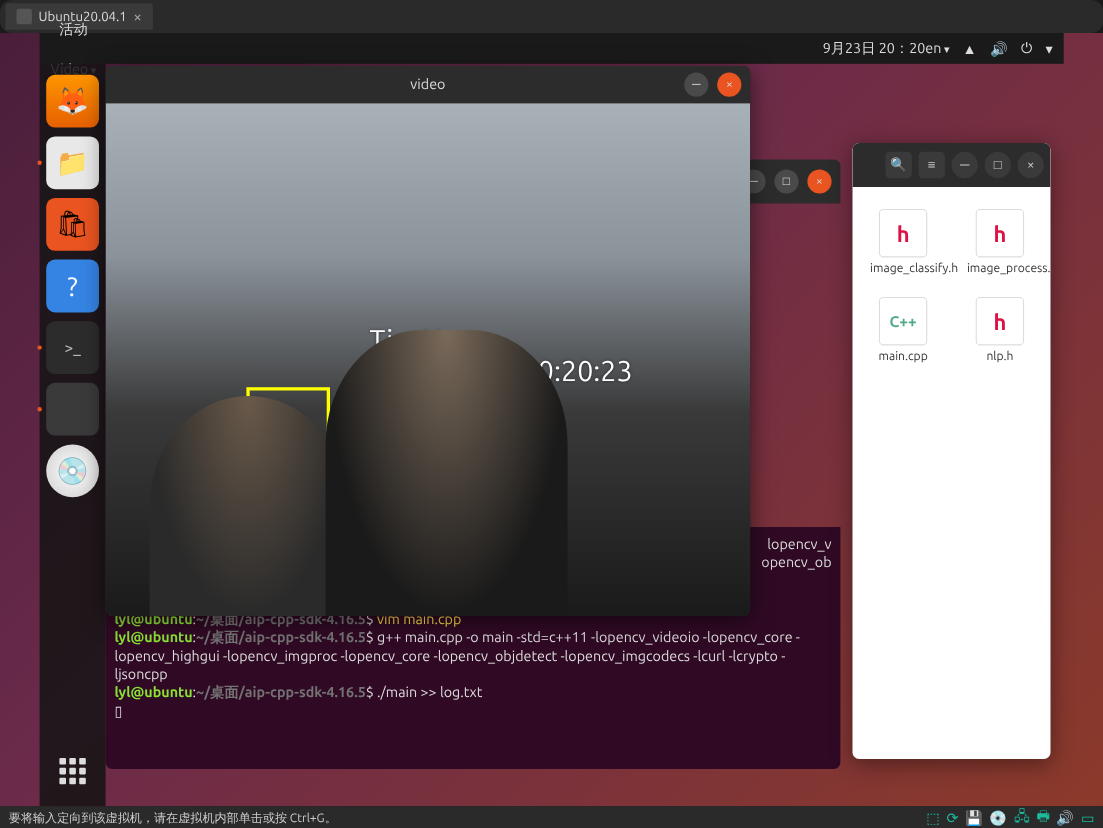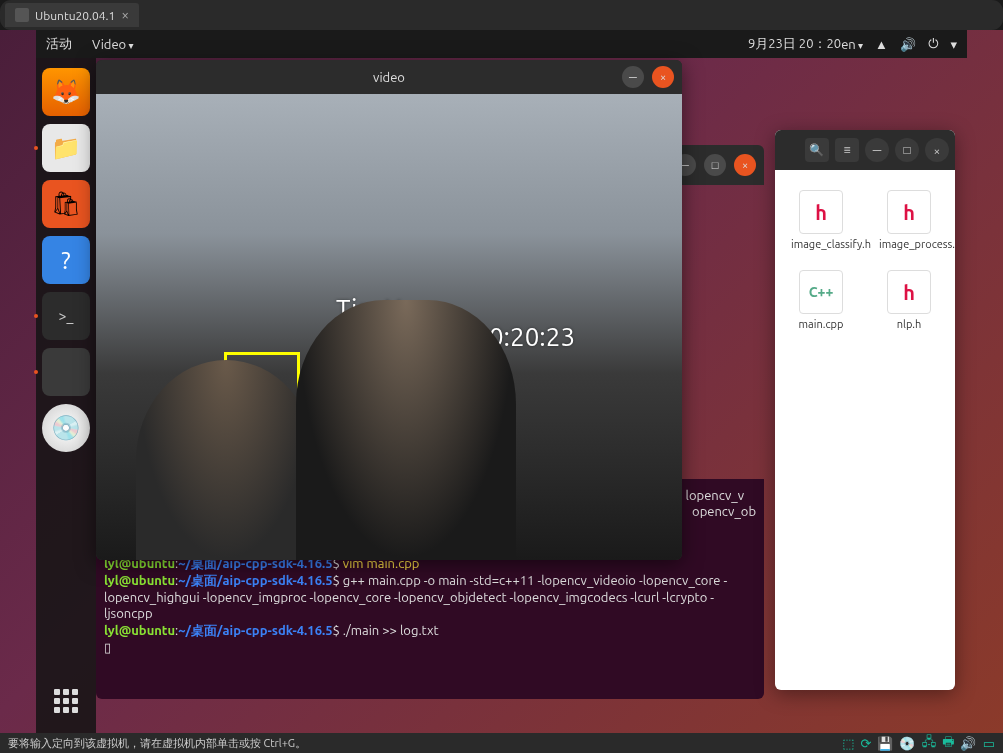--- a/index.html
+++ b/index.html
@@ -9,21 +9,21 @@
 .vm-tabbar { height: 30px; background: #2a2a2a; display: flex; align-items: center; padding-left: 5px; border-radius: 11px; }
 .vm-tab { background: #3a3a3a; color: #ddd; padding: 4px 10px; font-size: 12px; display: flex; align-items: center; gap: 6px; border-radius: 3px 3px 0 0; }
 .vm-tab-icon { width: 14px; height: 14px; background: #555; border-radius: 2px; }
 .vm-tab-close { color: #aaa; font-size: 14px; cursor: pointer; }
 
 
 .vm-area { position: absolute; top: 30px; left: 0; right: 0; bottom: 20px; background: linear-gradient(135deg, #4a1e3a 0%, #6b2a4a 40%, #8b3a2a 100%); }
 
 
 .top-bar { position: absolute; top: 0; left: 36px; right: 36px; height: 28px; background: #1a1a1a; color: #ddd; display: flex; align-items: center; padding: 0 10px; font-size: 13px; }
-.top-bar-left { display: flex; gap: 20px; align-items: center; }
+.top-bar-left { display: flex; gap: 20px; align-items: center; flex-direction: column; }
 .top-bar-center { flex: 1; text-align: right; }
 .top-bar-right { display: flex; gap: 12px; align-items: center; }
 .menu-dropdown::after { content: " ▾"; font-size: 10px; }
 .tray-icon { font-size: 13px; }
 
 
 .dock { position: absolute; top: 28px; left: 36px; width: 60px; bottom: 0; background: rgba(20,20,20,0.85); display: flex; flex-direction: column; align-items: center; padding-top: 10px; gap: 8px; }
 .dock-item { width: 48px; height: 48px; border-radius: 8px; display: flex; align-items: center; justify-content: center; font-size: 24px; cursor: pointer; position: relative; }
 .dock-item.active::before { content: ""; position: absolute; left: -8px; width: 4px; height: 4px; background: #e95420; border-radius: 50%; }
 .firefox { background: linear-gradient(#ff9500, #e66000); }
@@ -36,21 +36,21 @@
 .apps-grid { margin-top: auto; margin-bottom: 20px; display: grid; grid-template-columns: repeat(3, 6px); grid-template-rows: repeat(3, 6px); gap: 3px; }
 .apps-grid span { background: #ddd; border-radius: 1px; }
 
 
 .terminal-window { position: absolute; top: 449px; left: 96px; width: 668px; height: 220px; background: #300a24; border-radius: 0 0 6px 6px; padding: 8px; font-family: "Ubuntu Mono", monospace; font-size: 13px; line-height: 1.3; color: #ddd; overflow: hidden; }
 .terminal-window-header { position: absolute; top: 115px; left: 664px; width: 100px; height: 40px; background: #2c2c2c; border-radius: 6px 6px 0 0; display: flex; justify-content: flex-end; align-items: center; padding: 0 8px; gap: 8px; }
 .win-btn { width: 22px; height: 22px; border-radius: 50%; background: #4a4a4a; color: #ddd; display: flex; align-items: center; justify-content: center; font-size: 11px; cursor: pointer; }
 .win-btn.close { background: #e95420; }
 .term-line { white-space: pre-wrap; }
 .prompt-user { color: #8ae234; font-weight: bold; }
-.prompt-path { color: #3b82f6; font-weight: bold; }
+.prompt-path { color: #737373; font-weight: bold; }
 .term-text-right { color: #ddd; text-align: right; }
 
 
 .video-window { position: absolute; top: 30px; left: 96px; width: 586px; height: 500px; background: #2c2c2c; border-radius: 6px; overflow: hidden; box-shadow: 0 4px 20px rgba(0,0,0,0.5); }
 .video-titlebar { height: 34px; background: #2c2c2c; display: flex; align-items: center; justify-content: center; position: relative; color: #ddd; font-size: 13px; }
 .video-titlebar .win-controls { position: absolute; right: 8px; display: flex; gap: 8px; }
 .video-content { position: relative; width: 100%; height: calc(100% - 34px); background: linear-gradient(180deg, #a8b0b8 0%, #8a929a 30%, #3a3a3a 60%, #1a1a1a 100%); }
 .face-box { position: absolute; border: 3px solid yellow; }
 .face-label { position: absolute; color: white; font-size: 26px; font-weight: 400; text-shadow: 0 0 3px rgba(0,0,0,0.5); }
 
@@ -120,21 +120,21 @@
     </div>
   </div>
 
   <div class="terminal-window-header">
     <div class="win-btn">─</div>
     <div class="win-btn">□</div>
     <div class="win-btn close">×</div>
   </div>
 
   <div class="terminal-window">
-    <div class="term-text-right" style="position:absolute;top:8px;right:20px"><span>lopencv_v</span></div>
+    <div class="term-text-right" style="position:absolute;top:8px;right:8px"><span>lopencv_v</span></div>
     <div class="term-text-right" style="position:absolute;top:24px;right:8px"><span>opencv_ob</span></div>
     <div style="height:34px"></div>
     <div id="term-lines">
         <div class="term-line"><span class="prompt-user">lyl@ubuntu</span><span style="color:#ddd">:</span><span class="prompt-path">~/桌面/aip-cpp-sdk-4.16.5</span><span style="color:#ddd">$ </span><span style="color:#ddd">./main &gt;&gt; log.txt</span></div>
         <div class="term-line">^C</div>
         <div class="term-line"><span class="prompt-user">lyl@ubuntu</span><span style="color:#ddd">:</span><span class="prompt-path">~/桌面/aip-cpp-sdk-4.16.5</span><span style="color:#ddd">$ </span><span style="color:#fde047">vim main.cpp</span></div>
         <div class="term-line"><span class="prompt-user">lyl@ubuntu</span><span style="color:#ddd">:</span><span class="prompt-path">~/桌面/aip-cpp-sdk-4.16.5</span><span style="color:#ddd">$ </span><span style="color:#ddd">g++ main.cpp -o main -std=c++11 -lopencv_videoio -lopencv_core -lopencv_highgui -lopencv_imgproc -lopencv_core -lopencv_objdetect -lopencv_imgcodecs -lcurl -lcrypto -ljsoncpp</span></div>
         <div class="term-line"><span class="prompt-user">lyl@ubuntu</span><span style="color:#ddd">:</span><span class="prompt-path">~/桌面/aip-cpp-sdk-4.16.5</span><span style="color:#ddd">$ </span><span style="color:#ddd">./main &gt;&gt; log.txt</span></div>
         <div class="term-line">▯</div>
       </div>

